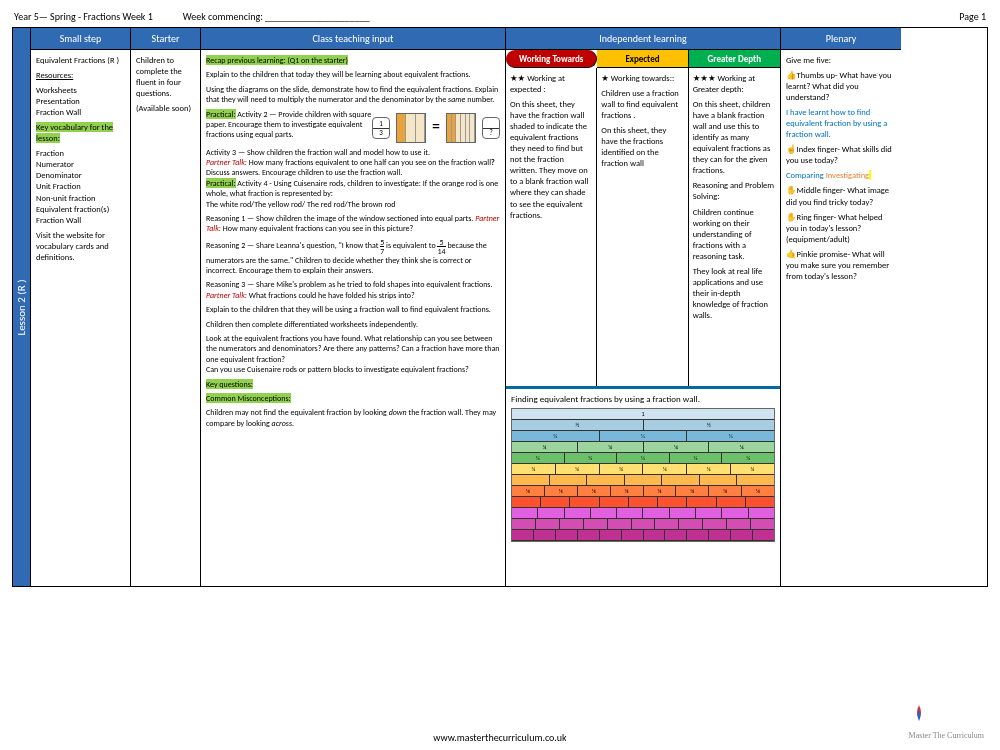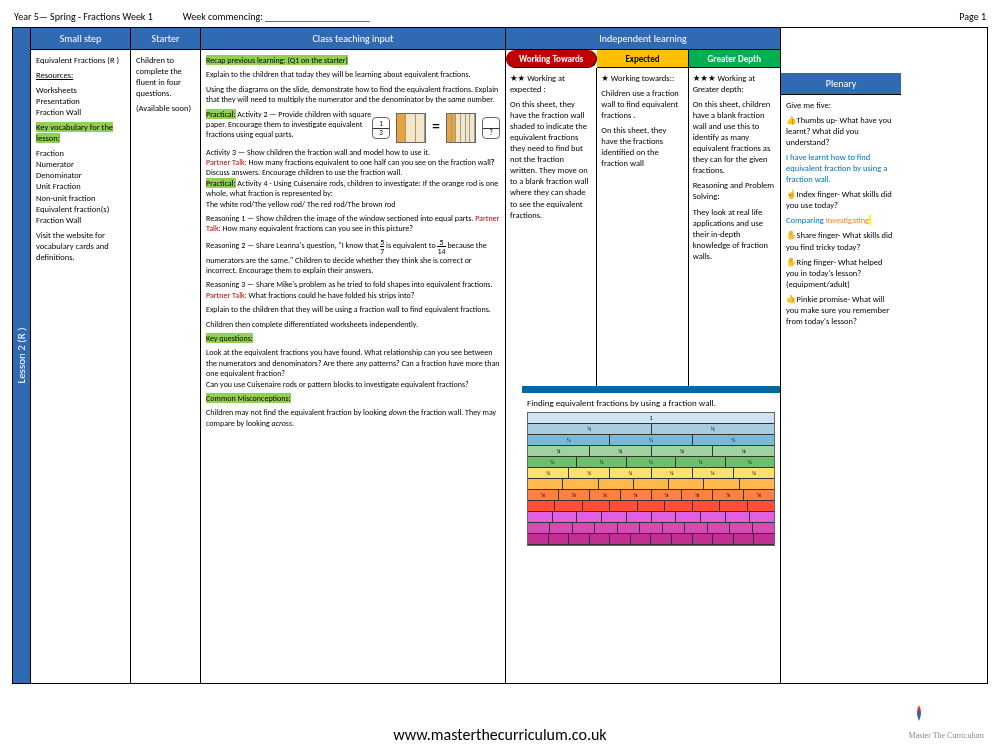--- a/index.html
+++ b/index.html
@@ -1,59 +1,59 @@
 <!DOCTYPE html>
 <html><head>
 <meta charset="utf-8">
 <style>
   * { margin: 0; padding: 0; box-sizing: border-box; }
   body { font-family: Calibri, Arial, sans-serif; font-size: 9px; background: #fff; width: 1000px; height: 750px; position: relative; color: #000; }
   .page { padding: 10px 12px; }
   .topbar { display: flex; justify-content: space-between; font-size: 10px; margin-bottom: 4px; padding: 0 2px; }
   .topbar .left { display: flex; gap: 30px; }
-  .grid { display: grid; grid-template-columns: 18px 100px 70px 305px 275px 120px; border: 1px solid #000; height: 657px; }
+  .grid { display: grid; grid-template-columns: 18px 100px 70px 305px 275px 120px; border: 1px solid #000; height: 560px; }
   .grid > div { border-right: 1px solid #000; overflow: hidden; }
-  .grid > div:last-child { border-right: none; margin-top: 45px; }
+  .grid > div:last-child { border-right: none; }
   .colhead { background: #2f6ab3; color: #fff; text-align: center; font-weight: normal; padding: 4px 2px; border-bottom: 1px solid #000; font-size: 10px; }
   .sidecol { background: #2f6ab3; color: #fff; display: flex; align-items: center; justify-content: center; }
   .sidecol span { transform: rotate(-90deg); white-space: nowrap; font-size: 11px; }
   .cell { padding: 5px 5px; font-size: 8.5px; line-height: 1.3; }
   .hl-green { background: #92d050; }
   .hl-yellow { background: #ffff00; }
-  .txt-red { color: #c00000; }
+  .txt-red { color: #c00000; font-style: italic; }
   .txt-blue { color: #0070c0; }
   .txt-orange { color: #ed7d31; }
   .underline { text-decoration: underline; }
   .indep-header { display: grid; grid-template-columns: 1fr 1fr 1fr; }
   .indep-header > div { text-align: center; padding: 3px 2px; border-right: 1px solid #000; border-bottom: 1px solid #000; font-size: 9px; font-weight: bold; }
   .indep-header > div:last-child { border-right: none; }
   .wt { background: #c00000; color: #fff; border-radius: 9px; }
   .ex { background: #ffc000; color: #000; }
   .gd { background: #00b050; color: #fff; }
   .indep-body { display: grid; grid-template-columns: 1fr 1fr 1fr; }
   .indep-body > div { padding: 5px 4px; border-right: 1px solid #000; font-size: 8.5px; line-height: 1.3; }
   .indep-body > div:last-child { border-right: none; }
-  .fraction-wall-area { border-top: 7px solid #0369a1; padding: 4px 5px; margin-left: 16px; }
+  .fraction-wall-area { border-top: 3px solid #0369a1; padding: 4px 5px; }
   .fw { border: 1px solid #666; margin-top: 4px; }
   .fw-row { display: flex; height: 11px; }
   .fw-cell { flex: 1; border-right: 1px solid #333; border-bottom: 1px solid #333; display: flex; align-items: center; justify-content: center; font-size: 6px; }
   .fw-row .fw-cell:last-child { border-right: none; }
   .r1 { background: #d0e3f0; } .r2 { background: #a8cce0; } .r3 { background: #78b8d8; }
   .r4 { background: #9dd49d; } .r5 { background: #6cc06c; } .r6 { background: #ffe070; }
   .r7 { background: #ffb84d; } .r8 { background: #ff8040; } .r9 { background: #ff5030; }
   .r10 { background: #e060e0; } .r11 { background: #d34db3; } .r12 { background: #c03090; }
   .diagram { display: flex; align-items: center; gap: 6px; margin: 4px 0; float: right; }
   .dia-box { width: 30px; height: 30px; border: 1px solid #666; background: #f5e6c8; display: grid; }
   .dia-1 { grid-template-columns: 1fr 1fr 1fr; }
   .dia-2 { grid-template-columns: repeat(6,1fr); }
   .dia-box div { border-right: 1px solid #999; }
   .dia-box .filled { background: #e8a33d; }
   .fr-sm { display: inline-block; border: 1px solid #666; border-radius: 4px; width: 18px; height: 22px; text-align: center; font-size: 7px; line-height: 1; padding-top: 2px; }
   .fr-sm .num { display: block; border-bottom: 1px solid #333; padding-bottom: 1px; }
-  .footer { position: absolute; bottom: 6px; width: 100%; text-align: center; font-size: 16px; }
+  .footer { position: absolute; bottom: 6px; width: 100%; text-align: center; font-size: 10px; }
   .logo { position: absolute; bottom: 10px; right: 16px; font-family: cursive; font-size: 8px; color: #888; }
   p { margin-bottom: 4px; }
   .eq { display: inline-block; font-size: 16px; vertical-align: middle; }
   .fr-inline { display: inline-block; vertical-align: middle; text-align: center; line-height: 1; font-size: 8px; }
   .fr-inline .n { display: block; border-bottom: 1px solid #000; }
 </style>
 </head>
 <body>
 
 <div class="page">
@@ -129,23 +129,23 @@
         <p style="clear:both"><span>Activity 3 — Show children the fraction wall and model how to use it.</span><br>
           <span class="txt-red">Partner Talk:</span><span> How many fractions equivalent to one half can you see on the fraction wall</span><b>?</b><span> Discuss answers. Encourage children to use the fraction wall.</span><br>
           <span class="hl-green">Practical:</span><span> Activity 4 - Using Cuisenaire rods, children to investigate: If the orange rod is one whole, what fraction is represented by:</span><br>
           <span>The white rod/The yellow rod/ The red rod/The brown rod</span>
         </p>
         <p><span>Reasoning 1 — Show children the image of the window sectioned into equal parts. </span><span class="txt-red">Partner Talk:</span><span> How many equivalent fractions can you see in this picture?</span></p>
         <p><span>Reasoning 2 — Share Leanna's question, "I know that </span><span class="fr-inline"><span class="n">5</span><span>7</span></span><span> is equivalent to </span><span class="fr-inline"><span class="n">5</span><span>14</span></span><span> because the numerators are the same." Children to decide whether they think she is correct or incorrect. Encourage them to explain their answers.</span></p>
         <p><span>Reasoning 3 — Share Mike's problem as he tried to fold shapes into equivalent fractions. </span><span class="txt-red">Partner Talk:</span><span> What fractions could he have folded his strips into?</span></p>
         <p>Explain to the children that they will be using a fraction wall to find equivalent fractions.</p>
         <p>Children then complete differentiated worksheets independently.</p>
-        <p><span class="hl-green">Key questions:</span></p>
         <p style="white-space:pre-line">Look at the equivalent fractions you have found. What relationship can you see between the numerators and denominators? Are there any patterns? Can a fraction have more than one equivalent fraction?
 Can you use Cuisenaire rods or pattern blocks to investigate equivalent fractions?</p>
+        <p><span class="hl-green">Key questions:</span></p>
         <p><span class="hl-green">Common Misconceptions:</span></p>
         <p><span>Children may not find the equivalent fraction by looking </span><i>down</i><span> the fraction wall. They may compare by looking </span><i>across</i>.</p>
       </div>
     </div>
 
     <div>
       <div class="colhead">Independent learning</div>
       <div class="indep-header">
         <div class="wt">Working Towards</div>
         <div class="ex">Expected</div>
@@ -158,20 +158,21 @@
         </div>
         <div>
           <p>★ Working towards::</p>
           <p>Children use a fraction wall to find equivalent fractions .</p>
           <p>On this sheet, they have the fractions identified on the fraction wall</p>
         </div>
         <div>
           <p>★★★ Working at Greater depth:</p>
           <p>On this sheet, children have a blank fraction wall and use this to identify as many equivalent fractions as they can for the given fractions.</p>
           <p>Reasoning and Problem Solving:</p>
+          <p>Children continue working on their understanding of fractions with a reasoning task.</p>
           <p>They look at real life applications and use their in-depth knowledge of fraction walls.</p>
         </div>
       </div>
       <div class="fraction-wall-area">
         <p>Finding equivalent fractions by using a fraction wall.</p>
         <div class="fw">
           <div class="fw-row">
               <div class="fw-cell r1">1</div>
             </div>
           <div class="fw-row">
@@ -278,21 +279,21 @@
     </div>
 
     <div>
       <div class="colhead">Plenary</div>
       <div class="cell">
         <p>Give me five:</p>
         <p>👍Thumbs up- What have you learnt? What did you understand?</p>
         <p class="txt-blue">I have learnt how to find equivalent fraction by using a fraction wall.</p>
         <p>☝Index finger- What skills did you use today?</p>
         <p><span class="txt-blue">Comparing</span> <span class="txt-orange">Investigating</span><span class="hl-yellow">&nbsp;</span></p>
-        <p>✋Share finger- What skills did you find tricky today?</p>
+        <p>✋Middle finger- What image did you find tricky today?</p>
         <p>✋Ring finger- What helped you in today's lesson? (equipment/adult)</p>
         <p>🤙Pinkie promise- What will you make sure you remember from today's lesson?</p>
       </div>
     </div>
   </div>
 </div>
 
 <div class="footer">www.masterthecurriculum.co.uk</div>
 <div class="logo">
   <svg width="20" height="24" viewBox="0 0 20 24">

